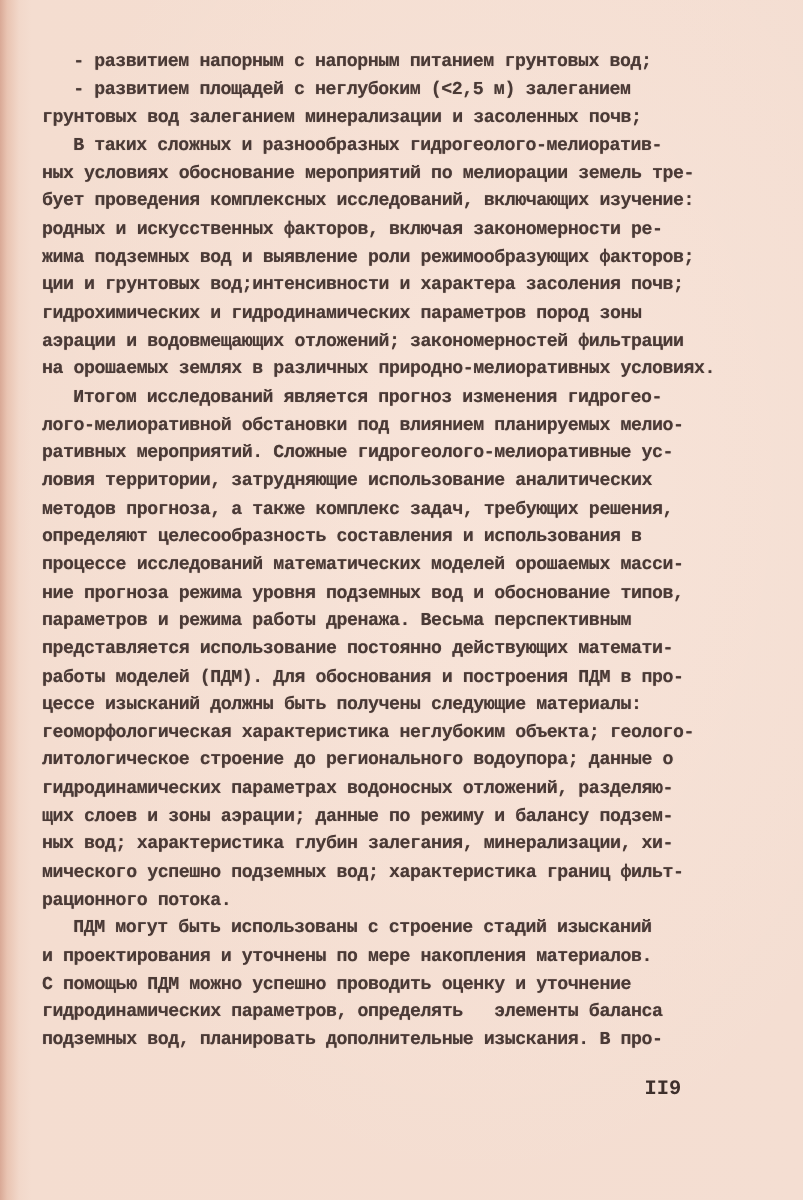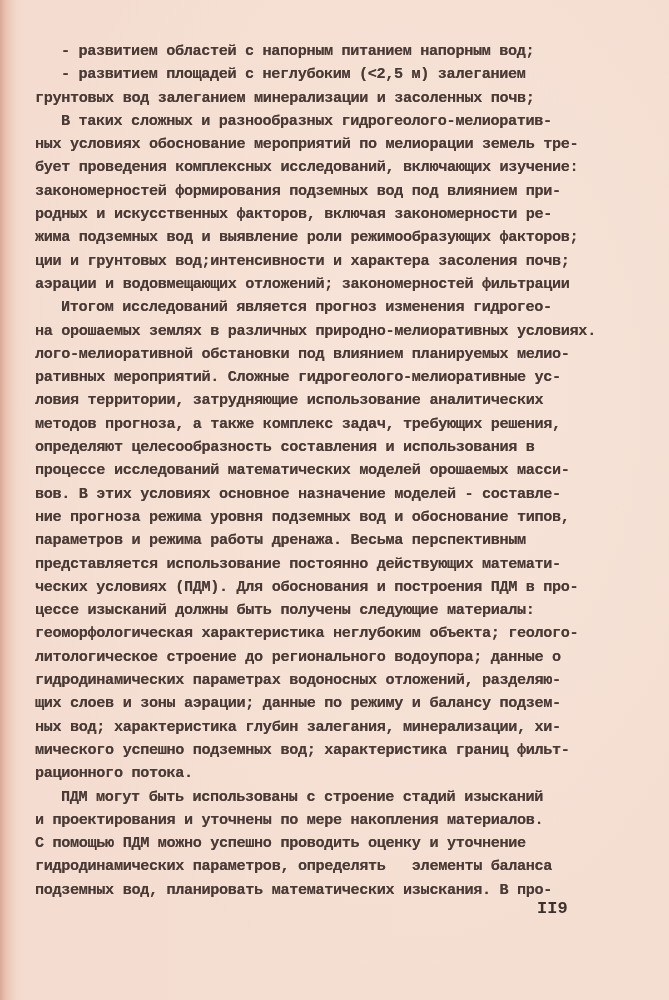--- a/index.html
+++ b/index.html
@@ -56,52 +56,51 @@
       font-weight: bold;
       color: #3e302c;
       z-index: 1;
     }
   </style>
 </head>
 <body>
 
 <div class="page">
   <div class="body-text" id="body-text">
-      <div class="line indent">- развитием областей с напорным питанием напорным вод;</div>
+      <div class="line indent">- развитием напорным с напорным питанием грунтовых вод;</div>
       <div class="line indent">- развитием площадей с неглубоким (&lt;2,5 м) залеганием</div>
       <div class="line">грунтовых вод залеганием минерализации и засоленных почв;</div>
       <div class="line indent">В таких сложных и разнообразных гидрогеолого-мелиоратив-</div>
       <div class="line">ных условиях обоснование мероприятий по мелиорации земель тре-</div>
       <div class="line">бует проведения комплексных исследований, включающих изучение:</div>
-      <div class="line">закономерностей формирования подземных вод под влиянием при-</div>
       <div class="line">родных и искусственных факторов, включая закономерности ре-</div>
       <div class="line">жима подземных вод и выявление роли режимообразующих факторов;</div>
       <div class="line">ции и грунтовых вод;интенсивности и характера засоления почв;</div>
+      <div class="line">гидрохимических и гидродинамических параметров пород зоны</div>
       <div class="line">аэрации и водовмещающих отложений; закономерностей фильтрации</div>
+      <div class="line">на орошаемых землях в различных природно-мелиоративных условиях.</div>
       <div class="line indent">Итогом исследований является прогноз изменения гидрогео-</div>
-      <div class="line">на орошаемых землях в различных природно-мелиоративных условиях.</div>
       <div class="line">лого-мелиоративной обстановки под влиянием планируемых мелио-</div>
       <div class="line">ративных мероприятий. Сложные гидрогеолого-мелиоративные ус-</div>
       <div class="line">ловия территории, затрудняющие использование аналитических</div>
       <div class="line">методов прогноза, а также комплекс задач, требующих решения,</div>
       <div class="line">определяют целесообразность составления и использования в</div>
       <div class="line">процессе исследований математических моделей орошаемых масси-</div>
-      <div class="line">вов. В этих условиях основное назначение моделей - составле-</div>
       <div class="line">ние прогноза режима уровня подземных вод и обоснование типов,</div>
       <div class="line">параметров и режима работы дренажа. Весьма перспективным</div>
       <div class="line">представляется использование постоянно действующих математи-</div>
-      <div class="line">ческих условиях (ПДМ). Для обоснования и построения ПДМ в про-</div>
+      <div class="line">работы моделей (ПДМ). Для обоснования и построения ПДМ в про-</div>
       <div class="line">цессе изысканий должны быть получены следующие материалы:</div>
       <div class="line">геоморфологическая характеристика неглубоким объекта; геолого-</div>
       <div class="line">литологическое строение до регионального водоупора; данные о</div>
       <div class="line">гидродинамических параметрах водоносных отложений, разделяю-</div>
       <div class="line">щих слоев и зоны аэрации; данные по режиму и балансу подзем-</div>
       <div class="line">ных вод; характеристика глубин залегания, минерализации, хи-</div>
       <div class="line">мического успешно подземных вод; характеристика границ фильт-</div>
       <div class="line">рационного потока.</div>
       <div class="line indent">ПДМ могут быть использованы с строение стадий изысканий</div>
       <div class="line">и проектирования и уточнены по мере накопления материалов.</div>
       <div class="line">С помощью ПДМ можно успешно проводить оценку и уточнение</div>
       <div class="line">гидродинамических параметров, определять   элементы баланса</div>
-      <div class="line">подземных вод, планировать математических изыскания. В про-</div>
+      <div class="line">подземных вод, планировать дополнительные изыскания. В про-</div>
     </div>
   <div class="page-number">II9</div>
 </div>
 
 </body></html>

